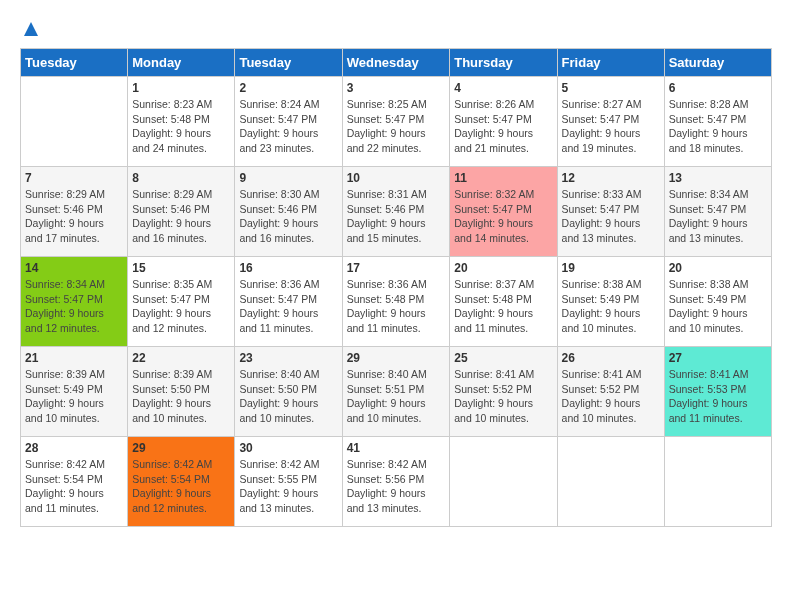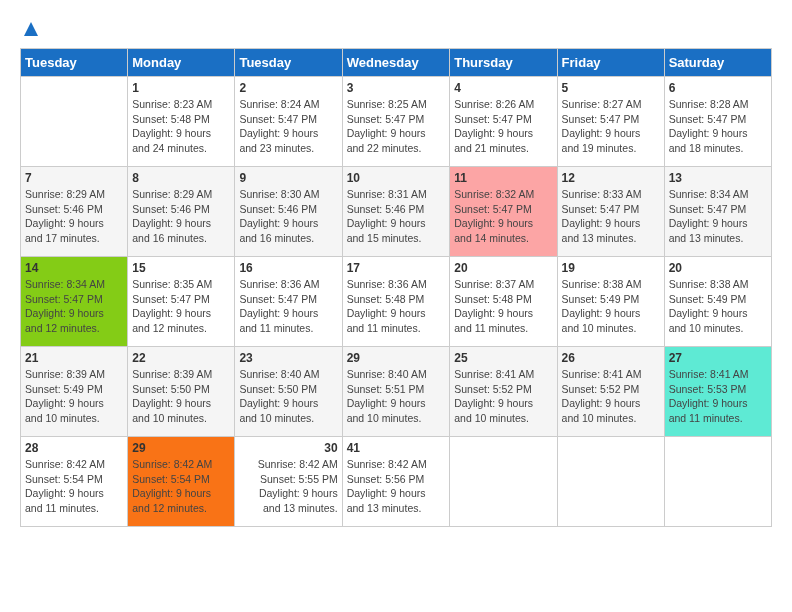--- a/index.html
+++ b/index.html
@@ -229,21 +229,21 @@
       </tr>
       <tr class="week-row">
         <td style="background: rgb(255, 255, 255);">
           <span class="day-num">28</span>
           <div class="day-info">Sunrise: 8:42 AM<br>Sunset: 5:54 PM<br>Daylight: 9 hours and 11 minutes.</div>
         </td>
         <td style="background: #f97316;">
           <span class="day-num">29</span>
           <div class="day-info">Sunrise: 8:42 AM<br>Sunset: 5:54 PM<br>Daylight: 9 hours and 12 minutes.</div>
         </td>
-        <td style="background: rgb(255, 255, 255); text-align: right;">
+        <td style="background: rgb(255, 255, 255);">
           <span class="day-num">30</span>
           <div class="day-info">Sunrise: 8:42 AM<br>Sunset: 5:55 PM<br>Daylight: 9 hours and 13 minutes.</div>
         </td>
         <td style="background: rgb(255, 255, 255);">
           <span class="day-num">41</span>
           <div class="day-info">Sunrise: 8:42 AM<br>Sunset: 5:56 PM<br>Daylight: 9 hours and 13 minutes.</div>
         </td>
         <td class="empty-cell"></td>
         <td class="empty-cell"></td>
         <td class="empty-cell"></td>

